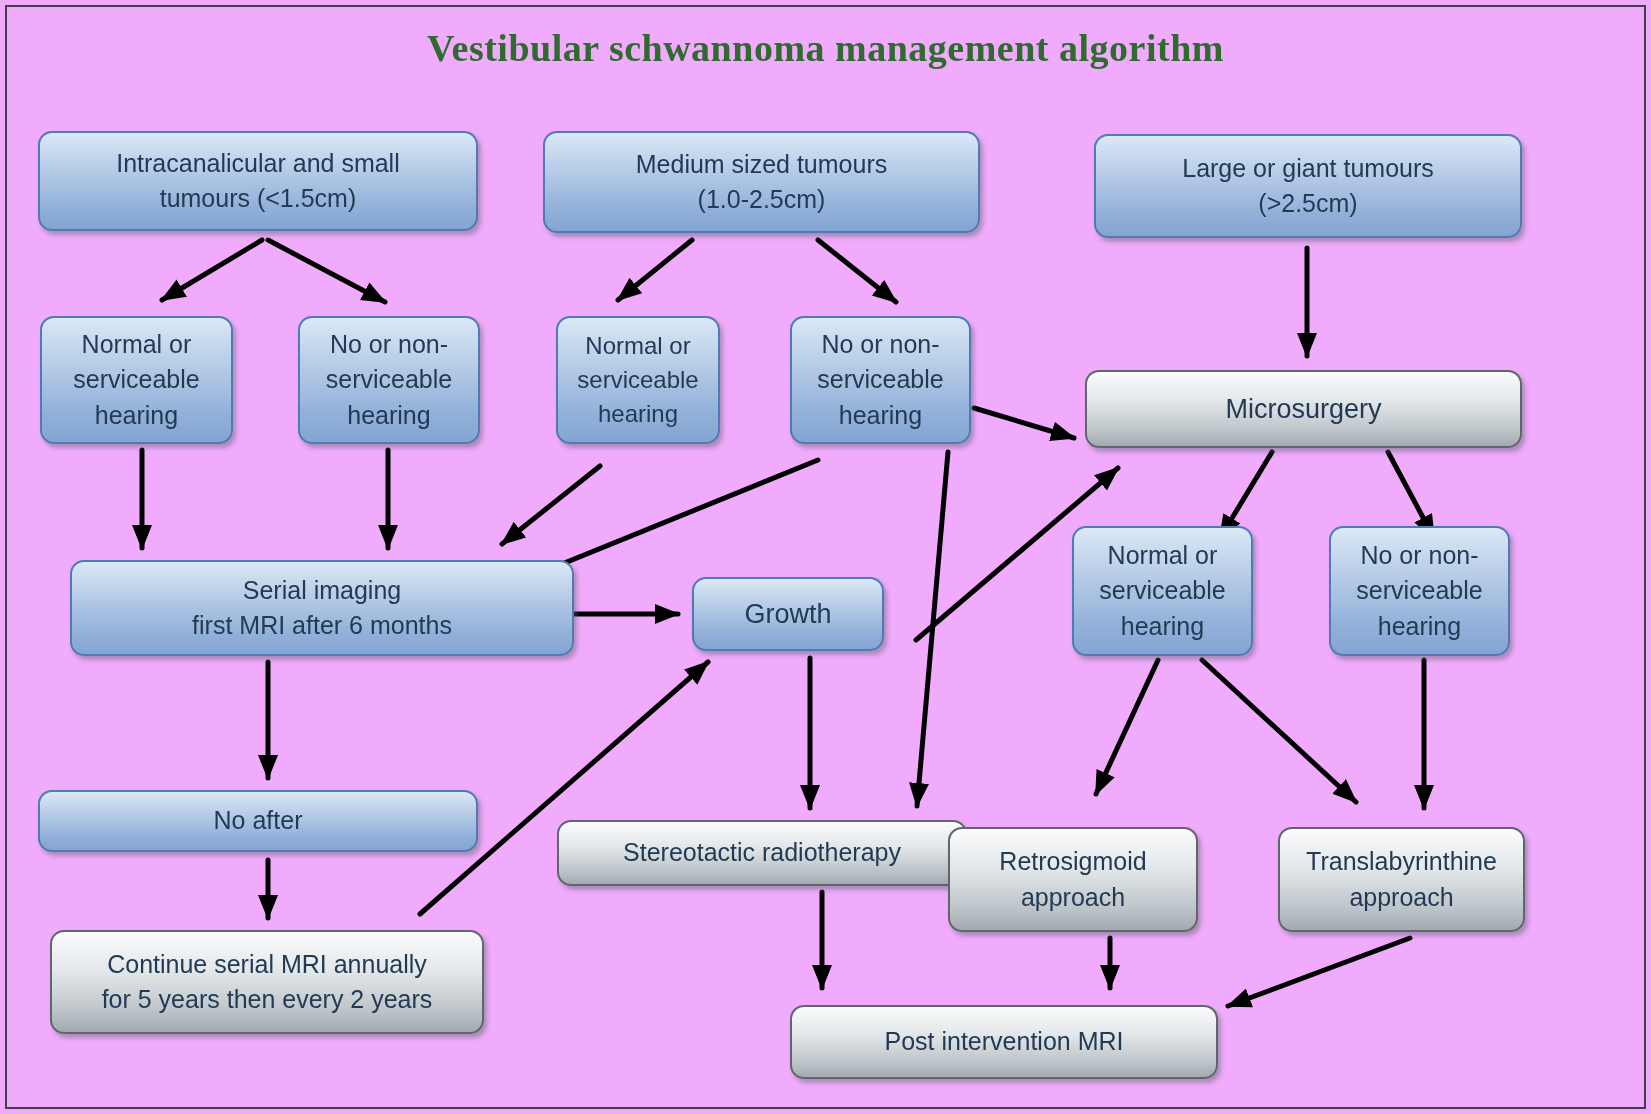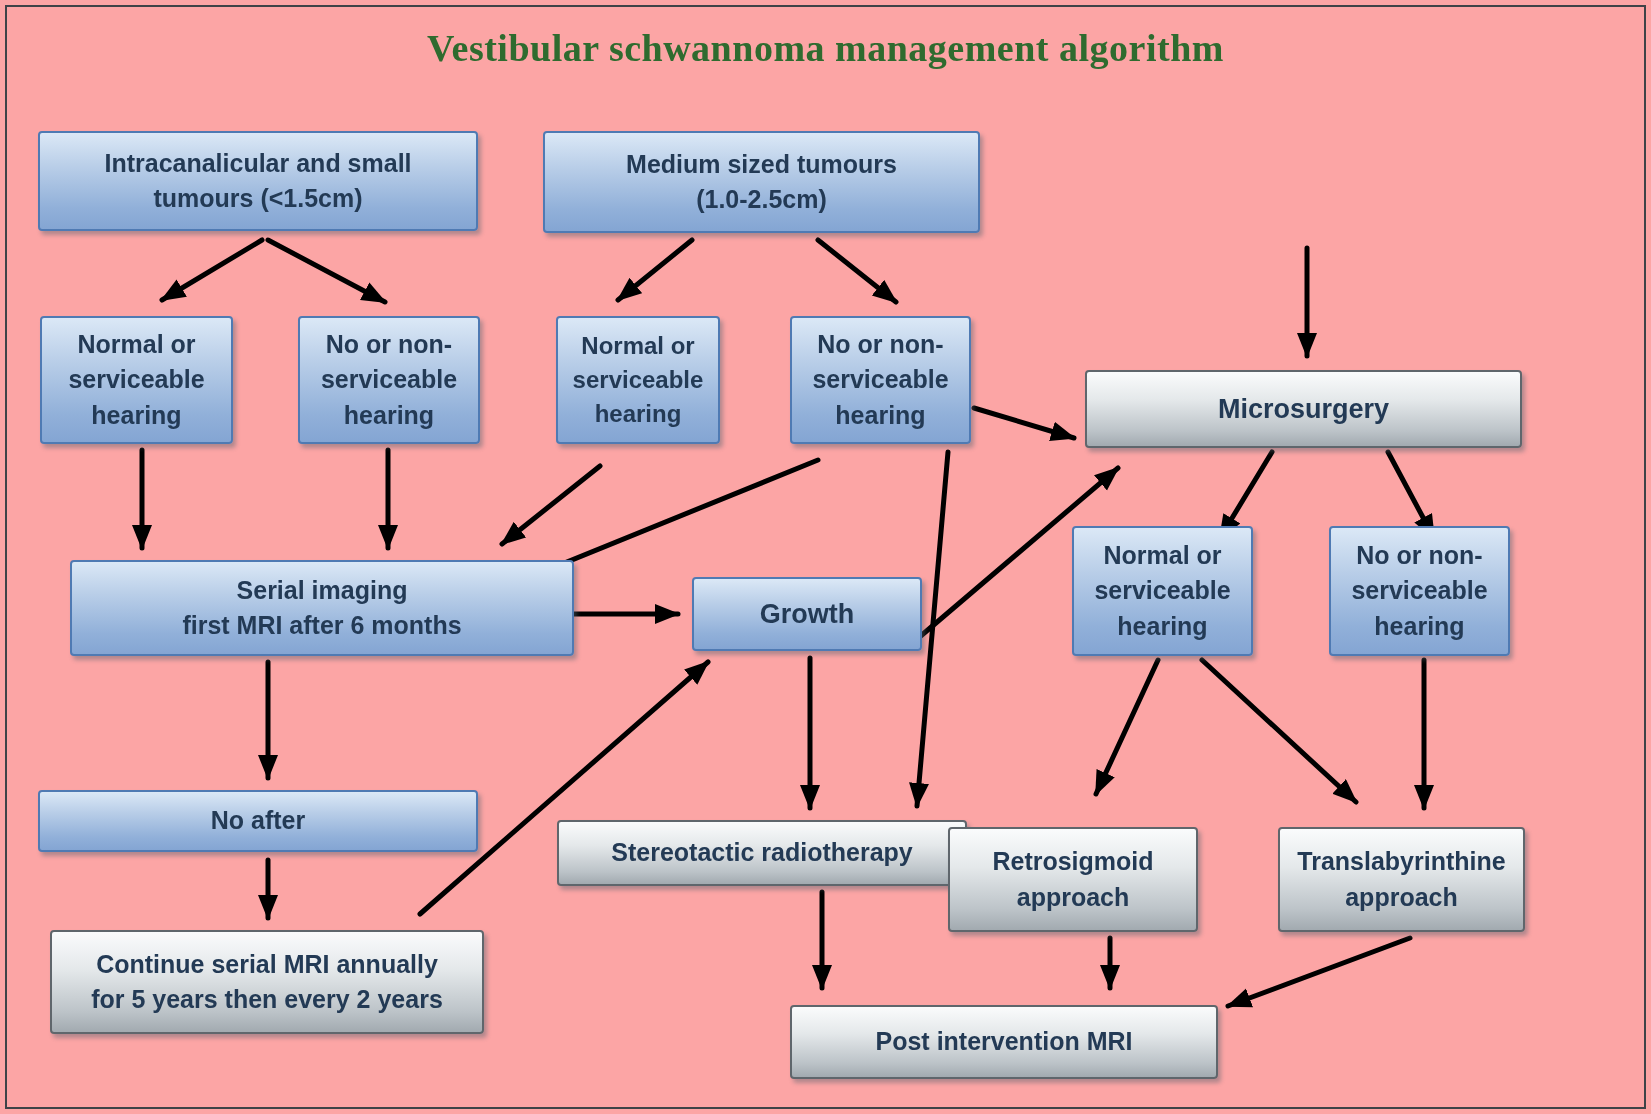--- a/index.html
+++ b/index.html
@@ -1,19 +1,19 @@
 <!DOCTYPE html>
 <html><head>
 <meta charset="utf-8">
 <style>
   html,body{margin:0;padding:0;background:#ffffff;}
   .page{
     position:relative;
     width:1651px;height:1114px;
-    background:#fca5a5;
+    background:#f0abfc;
     font-family:"Liberation Sans",sans-serif;
     overflow:hidden;
   }
   .frame{
     position:absolute;inset:5px;
     border:2px solid #3f4347;
     pointer-events:none;
   }
   .title{
     position:absolute;left:0;top:26px;width:100%;
@@ -25,25 +25,25 @@
     color:#2f6b2f;
     letter-spacing:0.5px;
   }
   .arrows{position:absolute;left:0;top:0;z-index:1;}
   .arrows line{stroke:#000;stroke-width:5;stroke-linecap:round;}
   .node{
     position:absolute;z-index:2;
     display:flex;align-items:center;justify-content:center;
     text-align:center;
     white-space:pre-line;
-    font-weight:bold;
+    font-weight:normal;
     font-size:25px;
     line-height:1.42;
     color:#233a55;
-    border-radius:4px;
+    border-radius:14px;
     box-sizing:border-box;
     padding:8px 6px;
   }
   .node-blue{
     background:linear-gradient(180deg,#dbe8f6 0%,#b9cee8 35%,#91b0d9 78%,#84a5d3 100%);
     border:2px solid #4f7ab3;
     box-shadow:3px 4px 4px rgba(90,100,110,0.45);
   }
   .node-gray{
     background:linear-gradient(180deg,#fafbfc 0%,#e4e8ea 38%,#bcc3c8 80%,#a2aab0 100%);
@@ -91,20 +91,22 @@
     <line x1="1110" y1="938" x2="1110" y2="988" marker-end="url(#ah)"></line>
     <line x1="1410" y1="938" x2="1228" y2="1006" marker-end="url(#ah)"></line>
   </svg>
 
   <div class="node node-blue" style="left:38px;top:131px;width:440px;height:100px;">Intracanalicular and small
 tumours (&lt;1.5cm)</div>
 
   <div class="node node-blue" style="left:543px;top:131px;width:437px;height:102px;">Medium sized tumours
 (1.0-2.5cm)</div>
 
+  <div class="node node-blue" style="left:1094px;top:134px;width:428px;height:104px;">Large or giant tumours
+(&gt;2.5cm)</div>
 
   <div class="node node-blue" style="left:40px;top:316px;width:193px;height:128px;">Normal or
 serviceable
 hearing</div>
 
   <div class="node node-blue" style="left:298px;top:316px;width:182px;height:128px;">No or non-
 serviceable
 hearing</div>
 
   <div class="node node-blue" style="left:556px;top:316px;width:164px;height:128px;font-size:24px;">Normal or
@@ -113,21 +115,21 @@
 
   <div class="node node-blue" style="left:790px;top:316px;width:181px;height:128px;">No or non-
 serviceable
 hearing</div>
 
   <div class="node node-gray" style="left:1085px;top:370px;width:437px;height:78px;font-size:27px;">Microsurgery</div>
 
   <div class="node node-blue" style="left:38px;top:560px;width:504px;height:96px;margin-left:32px;">Serial imaging
 first MRI after 6 months</div>
 
-  <div class="node node-blue" style="left:692px;top:577px;width:230px;height:74px;font-size:27px;">Growth</div>
+  <div class="node node-blue" style="left:692px;top:577px;width:192px;height:74px;font-size:27px;">Growth</div>
 
   <div class="node node-blue" style="left:38px;top:790px;width:440px;height:62px;">No after</div>
 
   <div class="node node-gray" style="left:50px;top:930px;width:434px;height:104px;">Continue serial MRI annually
 for 5 years then every 2 years</div>
 
   <div class="node node-gray" style="left:527px;top:820px;width:410px;height:66px;margin-left:30px;">Stereotactic radiotherapy</div>
 
   <div class="node node-blue" style="left:1072px;top:526px;width:181px;height:130px;">Normal or
 serviceable

